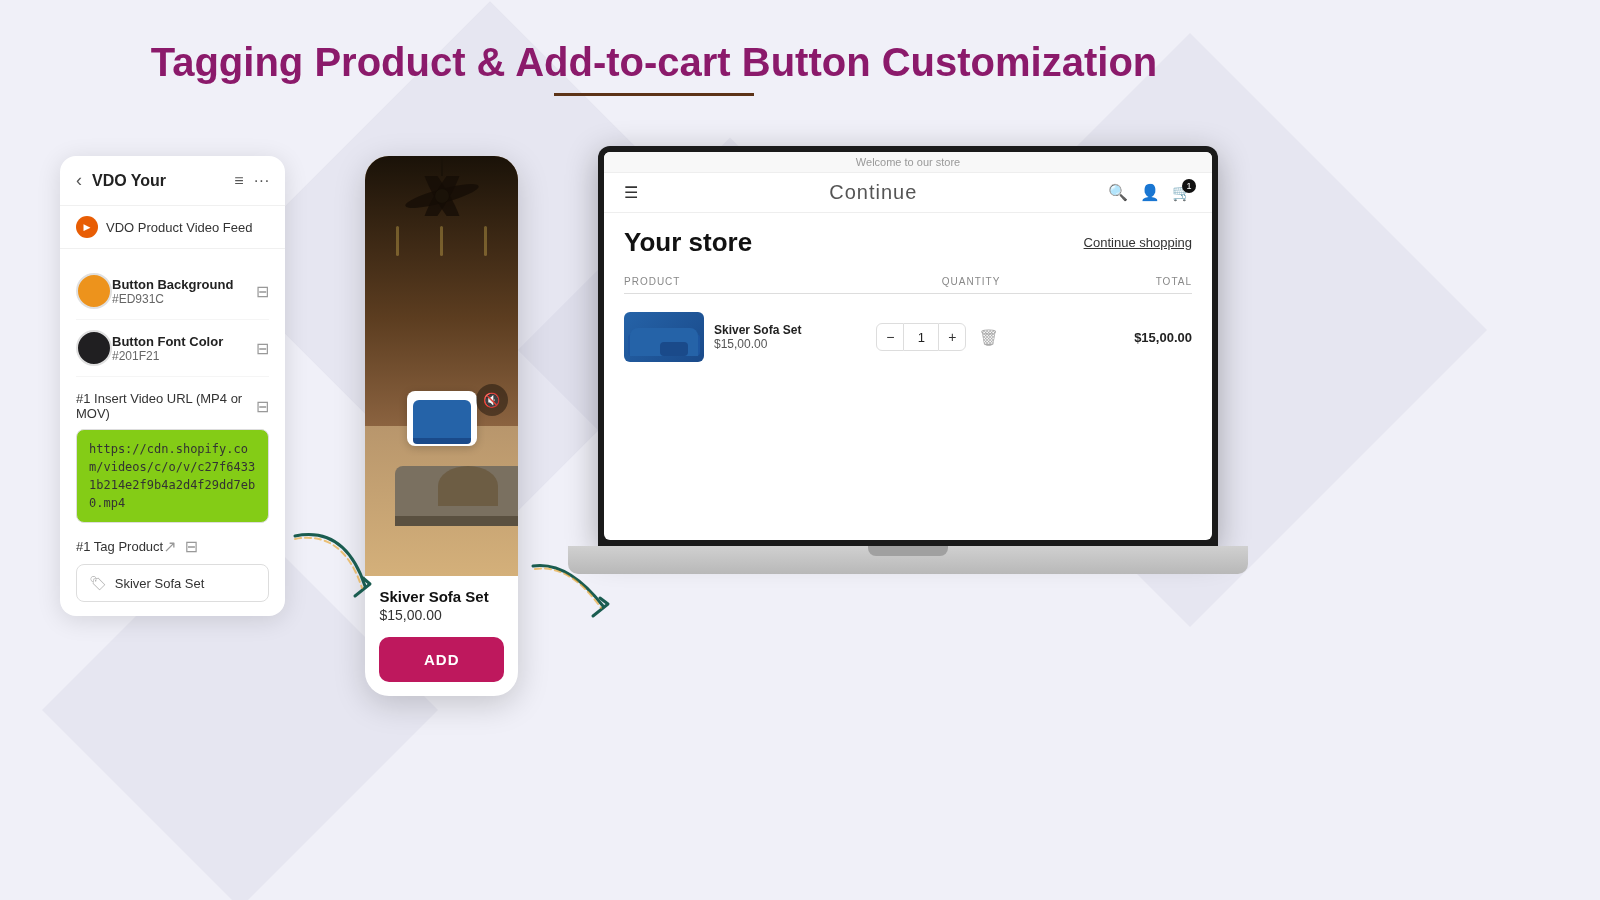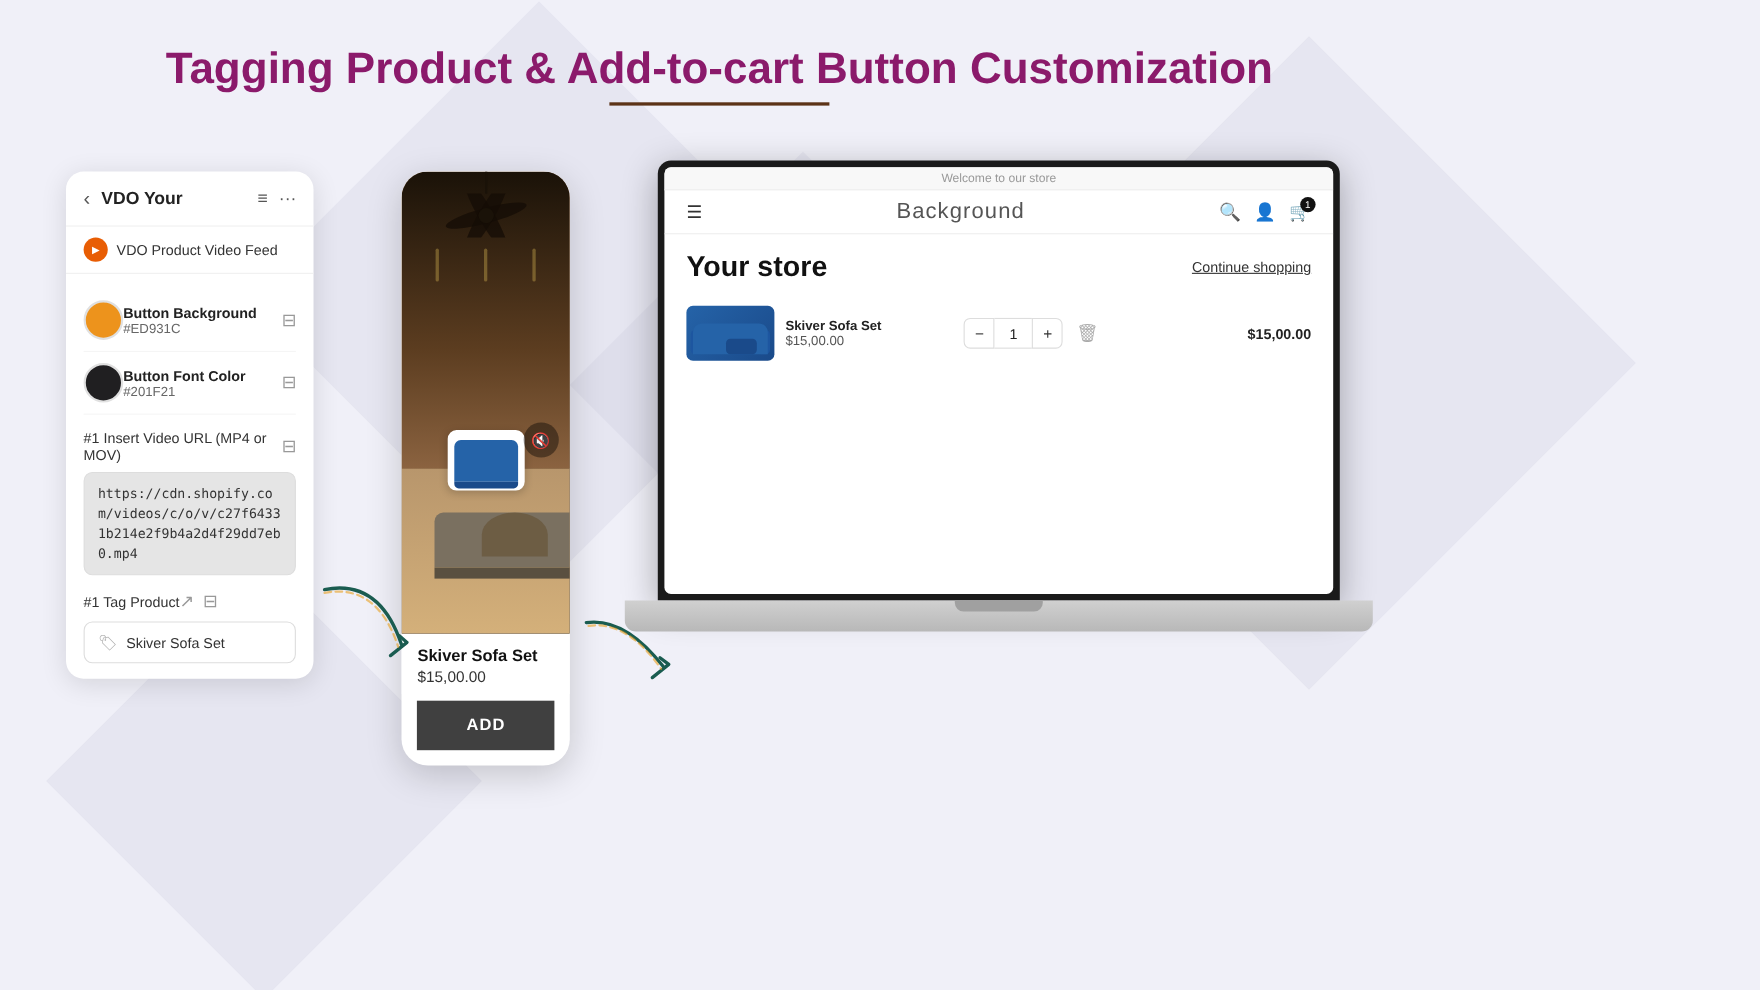--- a/index.html
+++ b/index.html
@@ -160,21 +160,21 @@
     .url-input {
       width: 100%;
       border: 1px solid #ddd;
       border-radius: 8px;
       padding: 10px 12px;
       font-size: 12px;
       color: #333;
       font-family: monospace;
       line-height: 1.5;
       word-break: break-all;
-      background: #e5e5e5;
+      background: #84cc16;
     }
 
     .tag-section {
       display: flex;
       align-items: center;
       margin: 14px 0 8px;
     }
     .tag-label { font-size: 13px; color: #333; font-weight: 500; }
     .tag-icons { display: flex; gap: 8px; color: #999; font-size: 16px; }
     .tag-icons span { cursor: pointer; }
@@ -322,27 +322,27 @@
     }
     .phone-product-info {
       padding: 12px 14px 8px;
       background: white;
     }
     .product-name { font-size: 15px; font-weight: 700; color: #111; }
     .product-price { font-size: 14px; color: #333; margin-top: 2px; }
     .add-btn {
       width: calc(100% - 28px);
       margin: 6px 14px 14px;
-      background: #404040;
+      background: #be185d;
       color: white;
       font-weight: 800;
       font-size: 15px;
       letter-spacing: 1px;
       border: none;
-      border-radius: 0;
+      border-radius: 10px;
       padding: 14px;
       cursor: pointer;
       text-align: center;
     }
 
     
     .laptop-wrapper {
       position: relative;
       margin-top: 10px;
     }
@@ -673,35 +673,40 @@
     </div>
 
     <div class="laptop-wrapper">
       <div class="laptop-screen">
         <div class="laptop-display">
 
           <div class="store-bar">Welcome to our store</div>
 
           <div class="store-navbar">
             <span class="hamburger">☰</span>
-            <span class="store-logo">Background</span>
+            <span class="store-logo">Continue</span>
             <div class="store-nav-icons">
               <span>🔍</span>
               <span>👤</span>
               <span class="cart-badge">
                 🛒
                 <span class="cart-dot">1</span>
               </span>
             </div>
           </div>
 
           <div class="store-content">
             <div class="cart-header">
               <h2 class="cart-title">Your store</h2>
               <a class="continue-link">Continue shopping</a>
+            </div>
+            <div class="cart-table-header">
+              <span class="col-label">PRODUCT</span>
+              <span class="col-label center">QUANTITY</span>
+              <span class="col-label right">TOTAL</span>
             </div>
             <div class="cart-item">
 
               <div class="cart-item-info">
                 <div class="sofa-img">
                   <div class="sofa-arm-l"></div>
                   <div class="sofa-arm-r"></div>
                   <div class="sofa-shape"></div>
                   <div class="sofa-chaise"></div>
                 </div>

